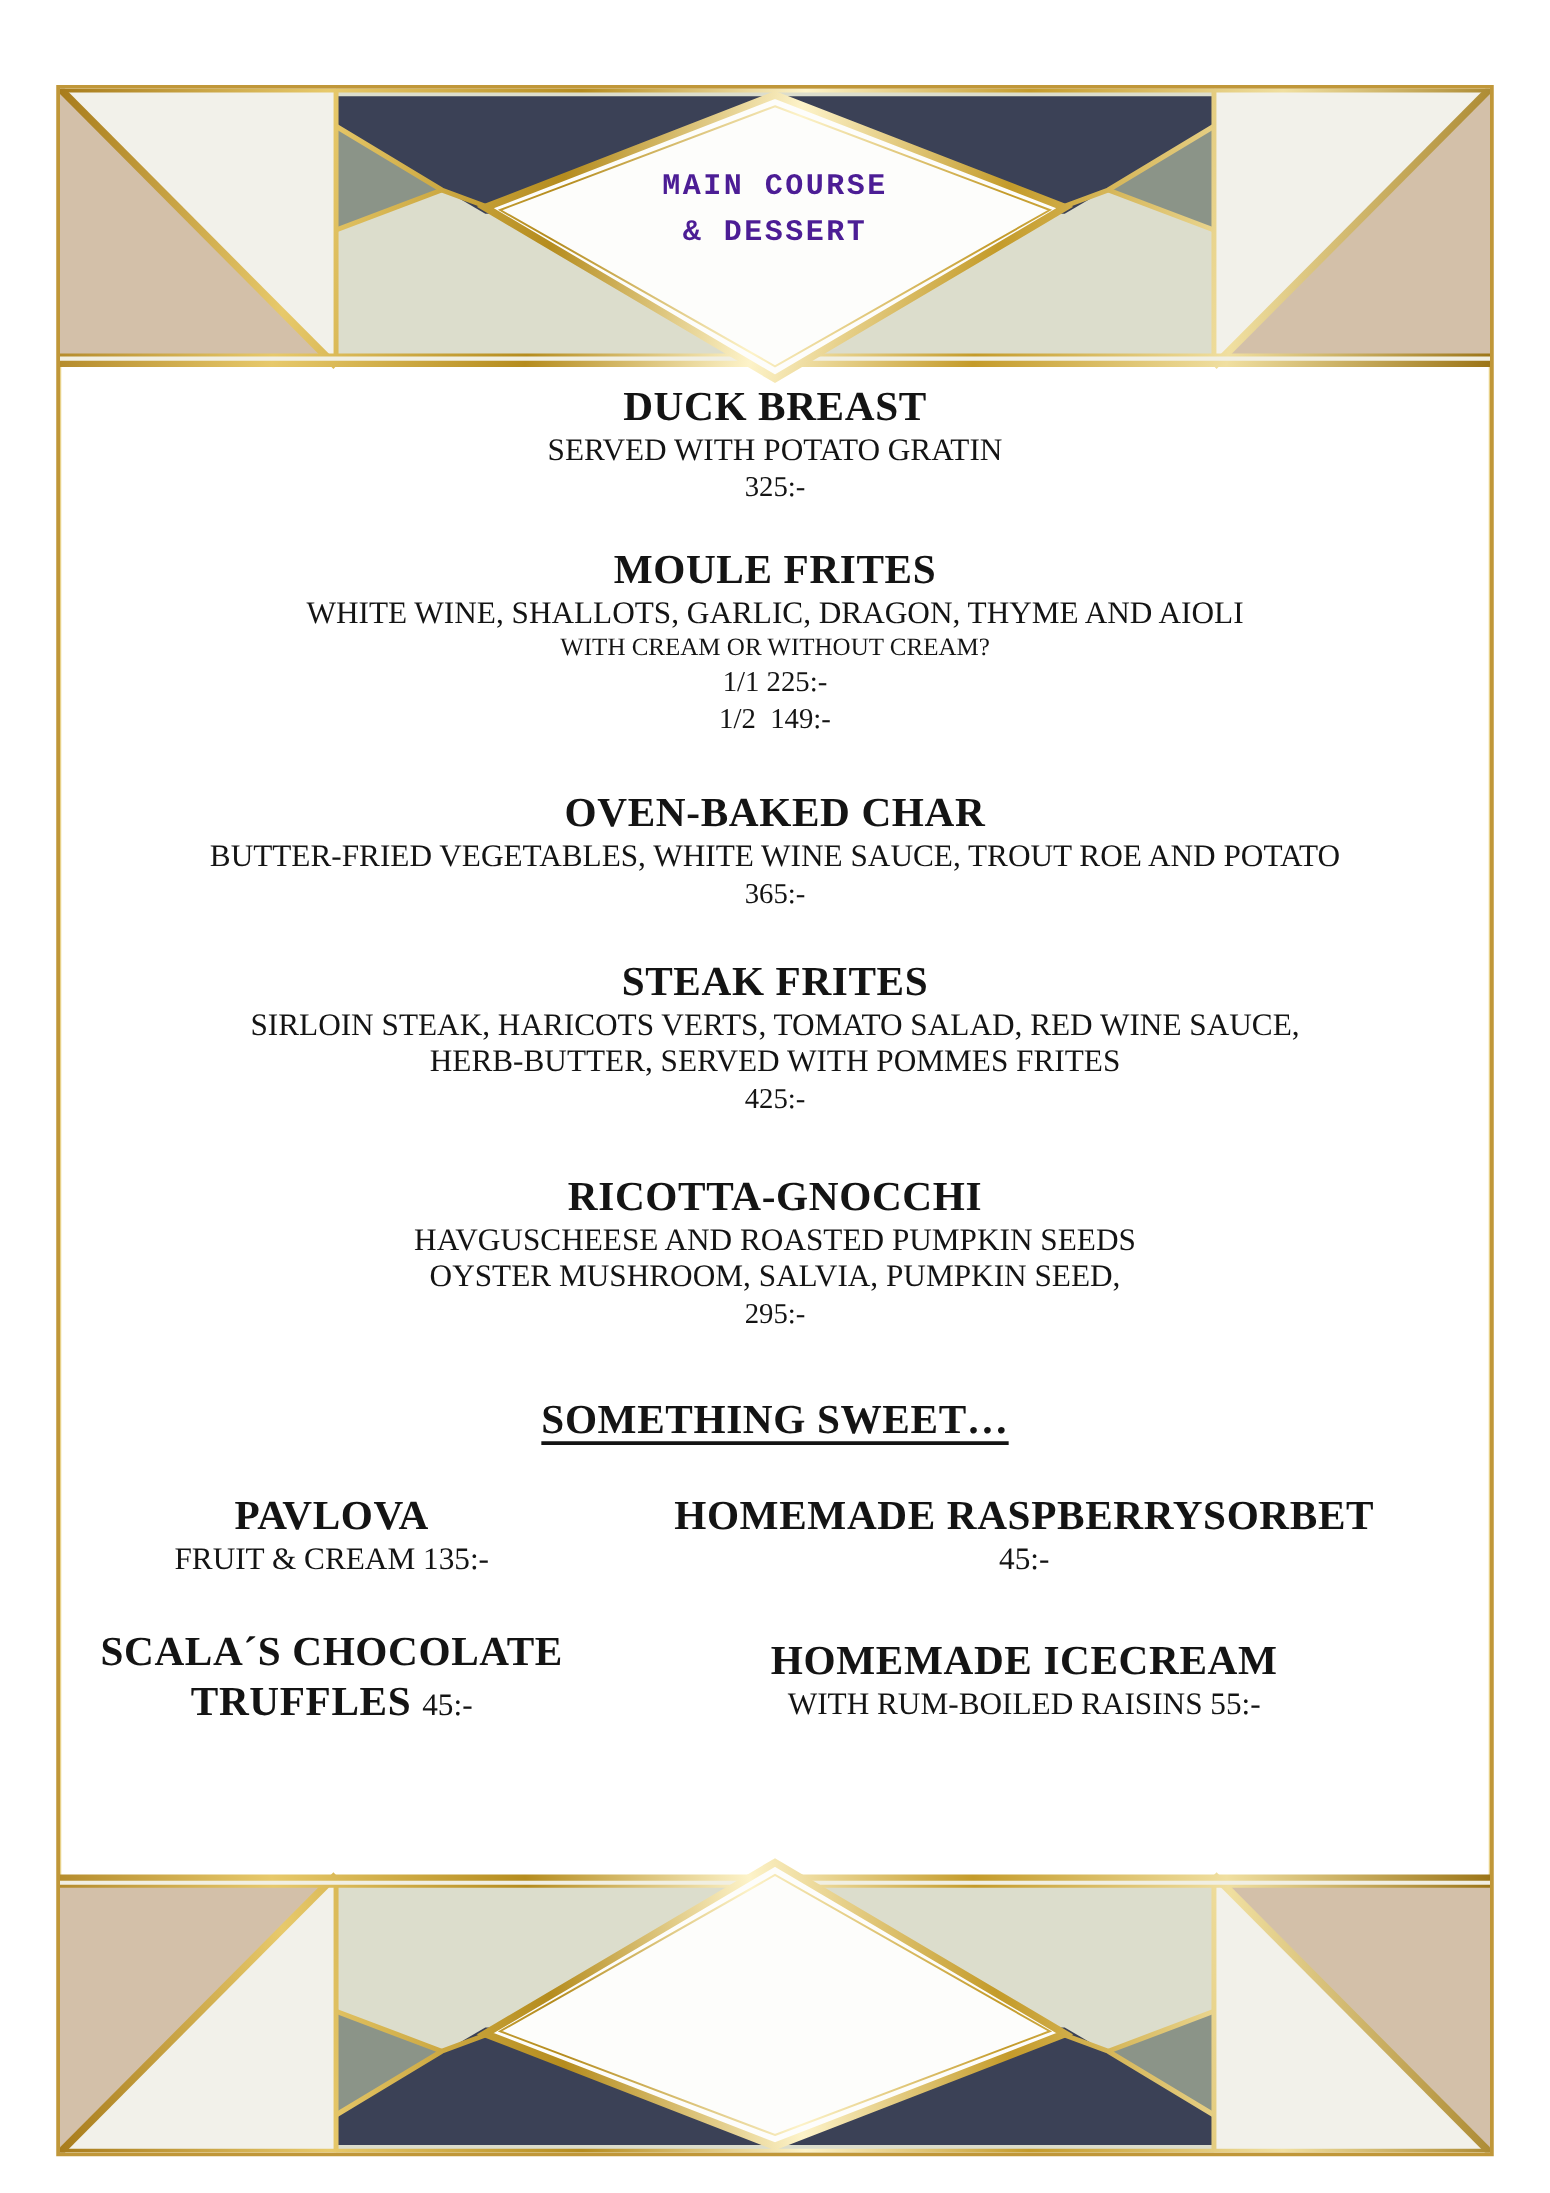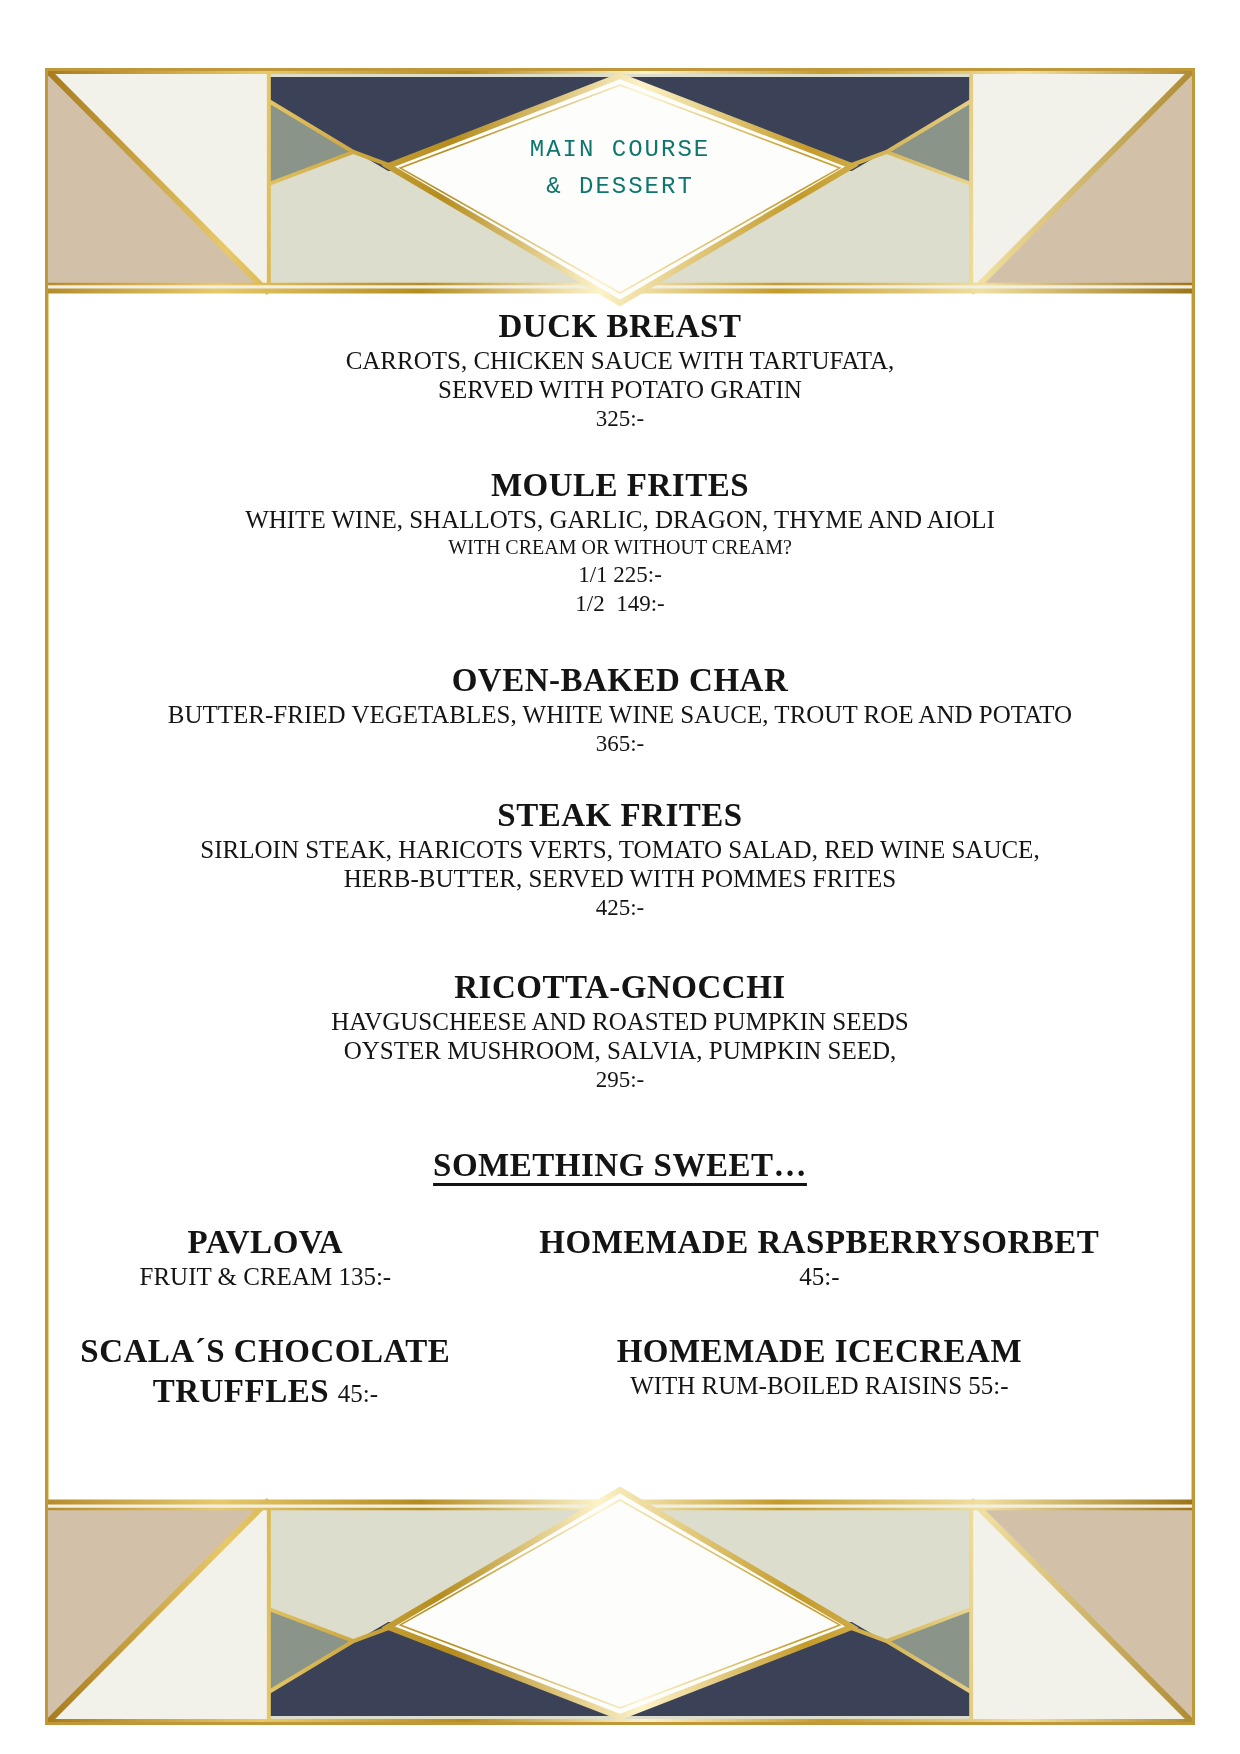--- a/index.html
+++ b/index.html
@@ -21,42 +21,42 @@
   .band {
     position:absolute; left:0; right:0; height:240px; z-index:2;
   }
   .band-top { top:0; }
   .band-bottom { bottom:0; transform:scaleY(-1); }
   .band svg { display:block; width:100%; height:100%; }
   .band-title {
     position:absolute; top:60px; left:0; right:0;
     text-align:center;
     font-family:"Liberation Mono", monospace;
-    font-weight:normal;
+    font-weight:bold;
     font-size:24px; line-height:37px;
     letter-spacing:2px;
-    color:#0f766e;
+    color:#4c1d95;
   }
   .content {
     position:absolute; left:0; right:0; top:225px; height:1201px;
     text-align:center; z-index:1;
   }
   .item-name, .sweet-heading, .dessert-name {
     font-size:33px; line-height:40px; font-weight:bold;
     letter-spacing:0.5px; margin:0;
   }
   .item-desc { font-size:25px; line-height:29px; white-space:pre-wrap; }
   .item-note { font-size:20px; line-height:26px;font-family:Liberation Serif, serif; }
   .item-price { font-size:23px; line-height:29px; white-space:pre-wrap; }
   .sweet-heading {
     text-decoration:underline;
     text-decoration-thickness:2.5px;
     text-underline-offset:7px;
   }
-  .dessert-grid { display:flex; align-items:flex-start; }
+  .dessert-grid { display:flex; align-items:center; }
   .dessert-col-left  { width:38%; box-sizing:border-box; }
   .dessert-col-right { width:62%; box-sizing:border-box; padding-right:36px; }
   .dessert-sub { font-size:25px; font-weight:normal; letter-spacing:0; }
 </style>
 </head>
 <body>
 
 <div class="frame">
 
   <div class="band band-top">
@@ -111,21 +111,20 @@
     <div class="band-title">
       <div>MAIN COURSE</div>
       <div>&amp; DESSERT</div>
     </div>
   </div>
 
   <div class="content">
 
     <section style="margin-top:10px">
       <h2 class="item-name">DUCK BREAST</h2>
-      <div class="item-desc">CARROTS, CHICKEN SAUCE WITH TARTUFATA,</div>
       <div class="item-desc">SERVED WITH POTATO GRATIN</div>
       <div class="item-price">325:-</div>
     </section>
 
     <section style="margin-top:32px">
       <h2 class="item-name">MOULE FRITES</h2>
       <div class="item-desc">WHITE WINE, SHALLOTS, GARLIC, DRAGON, THYME AND AIOLI</div>
       <div class="item-note">WITH CREAM OR WITHOUT CREAM?</div>
       <div class="item-price">1/1 225:-</div>
       <div class="item-price">1/2  149:-</div>

